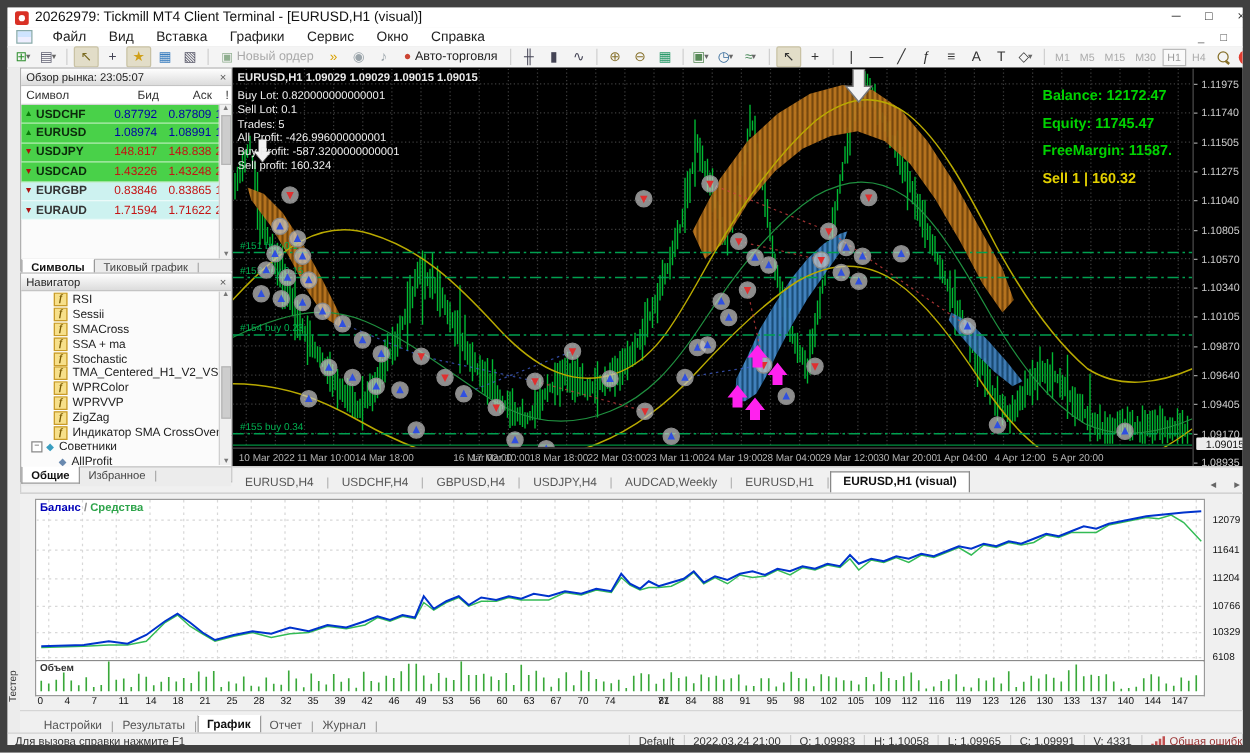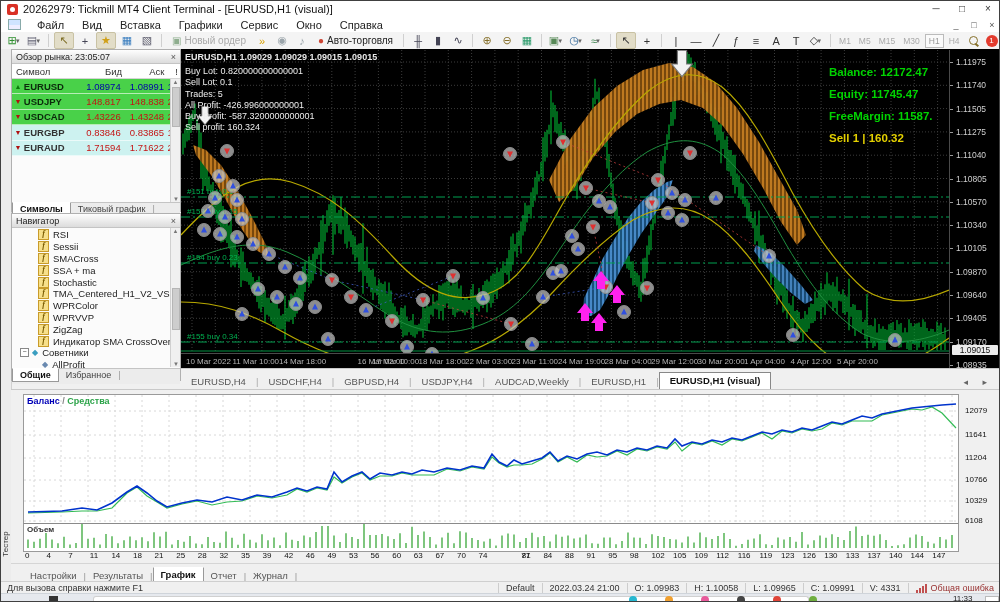--- a/index.html
+++ b/index.html
@@ -1,17 +1,17 @@
 <!DOCTYPE html>
 <html><head>
 <meta charset="utf-8">
 <style>
   html,body{margin:0;padding:0;background:#777;}
   #app{position:relative;width:1000px;height:602px;overflow:hidden;background:#f0f0f0;
-       font-family:"Liberation Sans",sans-serif;border:1px solid #404040;box-sizing:border-box;}
+       font-family:"Liberation Sans",sans-serif;border:6px solid #404040;box-sizing:border-box;}
   .abs{position:absolute;}
   
   #titlebar{left:0;top:0;width:1000px;height:16px;background:#fff;display:flex;align-items:center;font-size:11px;color:#111;}
   #app-logo{width:11px;height:11px;margin:0 5px 0 6px;background:#d93025;border-radius:2px;position:relative;}
   #app-logo::after{content:"";position:absolute;left:3px;top:3px;width:5px;height:5px;border-radius:50%;background:#fff;}
   #title-text{white-space:nowrap;}
   #win-controls{margin-left:auto;display:flex;}
   #win-controls span{width:26px;text-align:center;font-size:10px;color:#333;line-height:16px;}
   #menubar{left:0;top:16px;width:1000px;height:15px;background:#fff;display:flex;align-items:center;font-size:11px;color:#222;border-bottom:1px solid #e4e4e4;}
   .menu-chart-ic{width:11px;height:9px;margin:0 7px 0 7px;border:1px solid #8aa;background:linear-gradient(#cfe4ff 50%,#eef 50%);}
@@ -207,20 +207,27 @@
       <span class="x">×</span>
     </div>
     <div id="mw-cols">
         <span class="mw-c0">Символ</span>
         <span class="mw-c1">Бид</span>
         <span class="mw-c2">Аск</span>
         <span class="mw-c3">!</span>
       </div>
     <div id="mw-body" style="position:relative;">
       <div class="sb" style="height:123px;">▲<span class="thumb" style="top:8px;height:38px;"></span><span style="position:absolute;bottom:0;left:2px;">▼</span></div>
+    <div class="mwrow green">
+          <span class="ic" style="color: rgb(10, 122, 10);">▲</span>
+          <span class="sym">USDCHF</span>
+          <span class="mw-c1 num-blue">0.87792</span>
+          <span class="mw-c2 num-blue">0.87809</span>
+          <span class="mw-c3 num-blue">17</span>
+        </div>
         <div class="mwrow green">
           <span class="ic" style="color: rgb(10, 122, 10);">▲</span>
           <span class="sym">EURUSD</span>
           <span class="mw-c1 num-blue">1.08974</span>
           <span class="mw-c2 num-blue">1.08991</span>
           <span class="mw-c3 num-blue">17</span>
         </div>
         <div class="mwrow green">
           <span class="ic" style="color: rgb(176, 16, 16);">▼</span>
           <span class="sym">USDJPY</span>

